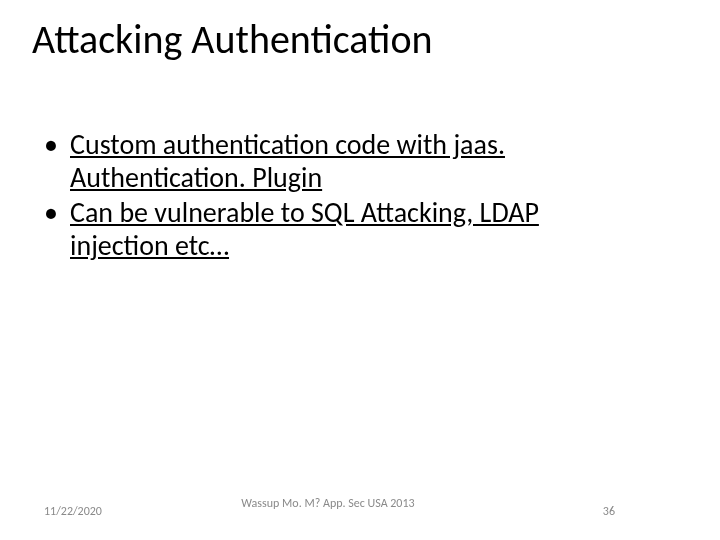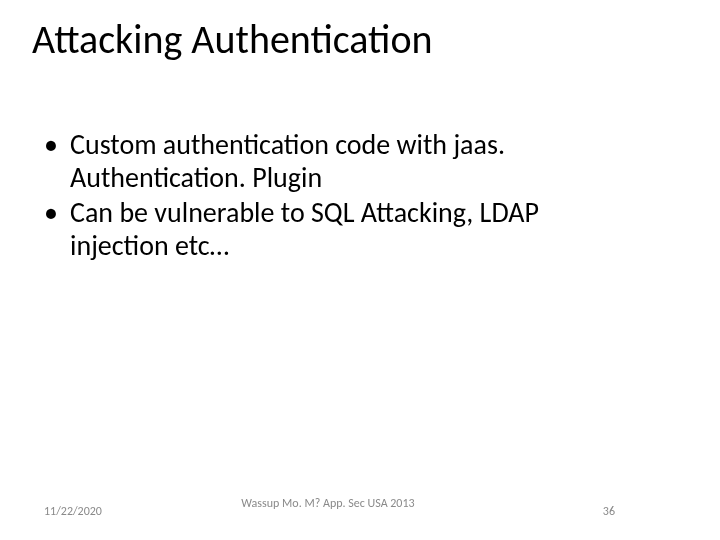--- a/index.html
+++ b/index.html
@@ -29,20 +29,21 @@
     letter-spacing: 0px;
     line-height: 1.1;
   }
   .body {
     position: absolute;
     top: 128px;
     left: 44px;
     right: 44px;
     font-size: 28px;
     line-height: 1.18;
+    text-decoration: underline;
   }
   .body ul {
     list-style: none;
     margin: 0;
     padding: 0;
   }
   .body li {
     position: relative;
     padding-left: 26px;
     margin-bottom: 2px;

